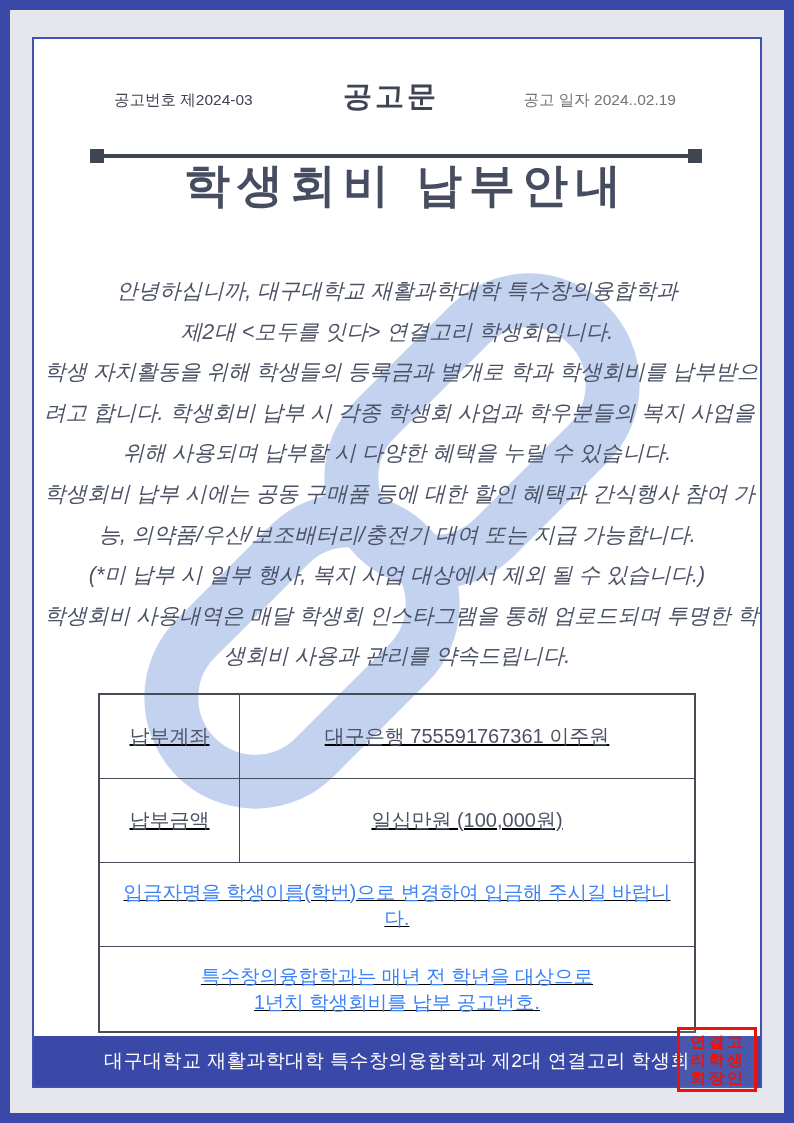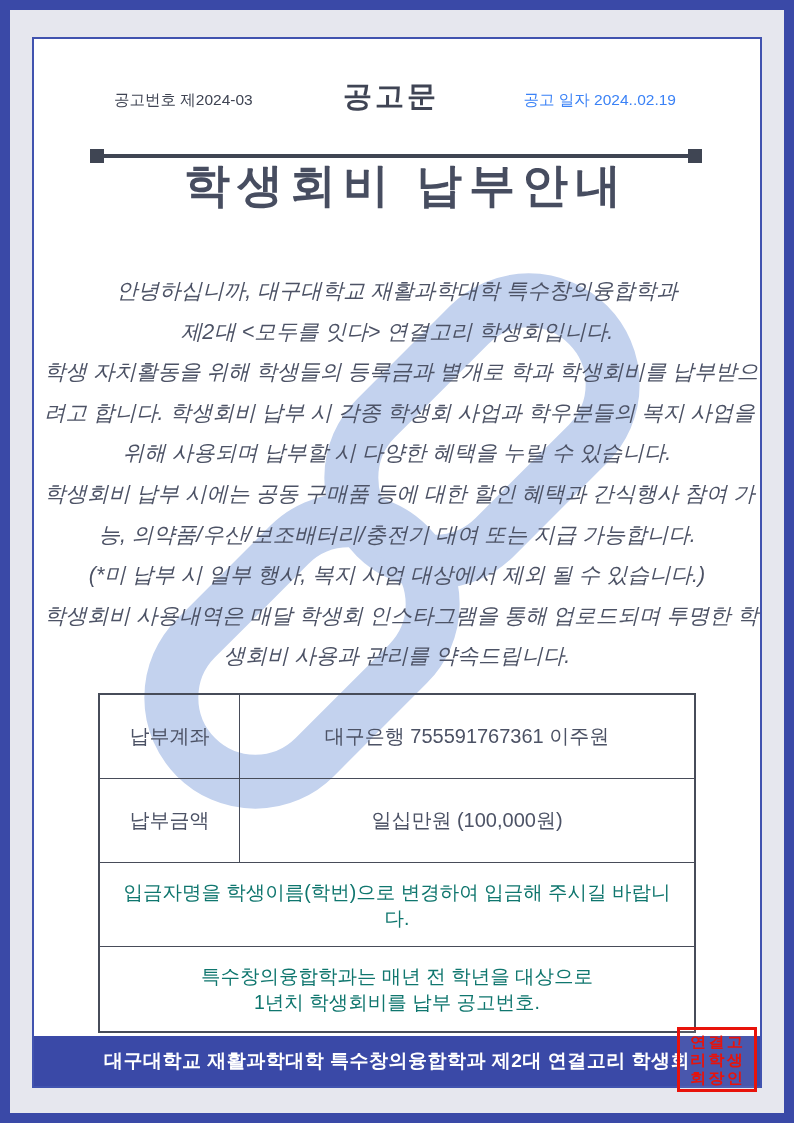--- a/index.html
+++ b/index.html
@@ -38,21 +38,21 @@
   .hdr-left {
     position: absolute; left: 80px; bottom: 6px;
     font-size: 15.5px; color: #3e4352;
   }
   .hdr-center {
     position: absolute; left: 50%; transform: translateX(-50%); bottom: 0;
     font-size: 29px; font-weight: bold; color: #3f4454; letter-spacing: 3px;
   }
   .hdr-right {
     position: absolute; right: 72px; bottom: 6px;
-    font-size: 15.5px; color: #3b82f6;
+    font-size: 15.5px; color: #737373;
   }
   .divider {
     position: absolute; left: 56px; right: 58px; top: 109px; height: 15px;
     display: flex; align-items: center; z-index: 2;
   }
   .divider .sq { width: 14px; height: 14px; background: #3f4553; flex: 0 0 auto; }
   .divider .ln { flex: 1 1 auto; height: 4px; background: #3f4553; }
   
   .title {
     position: absolute; left: 18px; right: 0; top: 116px;
@@ -69,47 +69,47 @@
     text-align: center;
     font-size: 21.5px; line-height: 40.6px;
     color: #4c5265; white-space: nowrap; font-style: italic;
   }
   
   .pay-table {
     position: absolute; left: 64px; top: 654px; width: 598px;
     border: 2px solid #474c59;
     z-index: 2; background: transparent;
   }
-  .t-row { display: flex; border-bottom: 1.5px solid #474c59; min-height: 84px; }
+  .t-row { display: flex; border-bottom: 1.5px solid #474c59; min-height: 84px; text-decoration: underline; }
   .t-row:last-child { border-bottom: none; }
   .t-label {
     flex: 0 0 140px; border-right: 1.5px solid #474c59;
     display: flex; align-items: center; justify-content: center;
     font-size: 20px; color: #4c5265;
   }
   .t-value {
     flex: 1 1 auto;
     display: flex; align-items: center; justify-content: center;
     font-size: 20px; color: #4c5265; text-align: center;
   }
   .t-merged {
     flex: 1 1 auto;
     display: flex; flex-direction: column; align-items: center; justify-content: center;
-    font-size: 19.5px; color: #0f766e; text-align: center; line-height: 26px;
+    font-size: 19.5px; color: #3b82f6; text-align: center; line-height: 26px;
     padding: 8px 14px;
   }
   
   .footer-bar {
     position: absolute; left: 0; right: 0; bottom: 0; height: 50px;
     background: #3a49a7;
     display: flex; align-items: center; justify-content: center;
     z-index: 3;
   }
   .footer-text {
-    color: #ffffff; font-weight: bold; font-size: 19px; letter-spacing: 0.5px;
+    color: #ffffff; font-weight: normal; font-size: 19px; letter-spacing: 0.5px;
     white-space: nowrap;
   }
   
   .stamp {
     position: absolute; right: 3px; bottom: -6px;
     width: 80px; height: 65px;
     border: 3.5px solid #e8130b;
     background: rgba(255,255,255,0.08);
     display: flex; flex-direction: column; align-items: center; justify-content: center;
     z-index: 4; padding: 1px 16px;

